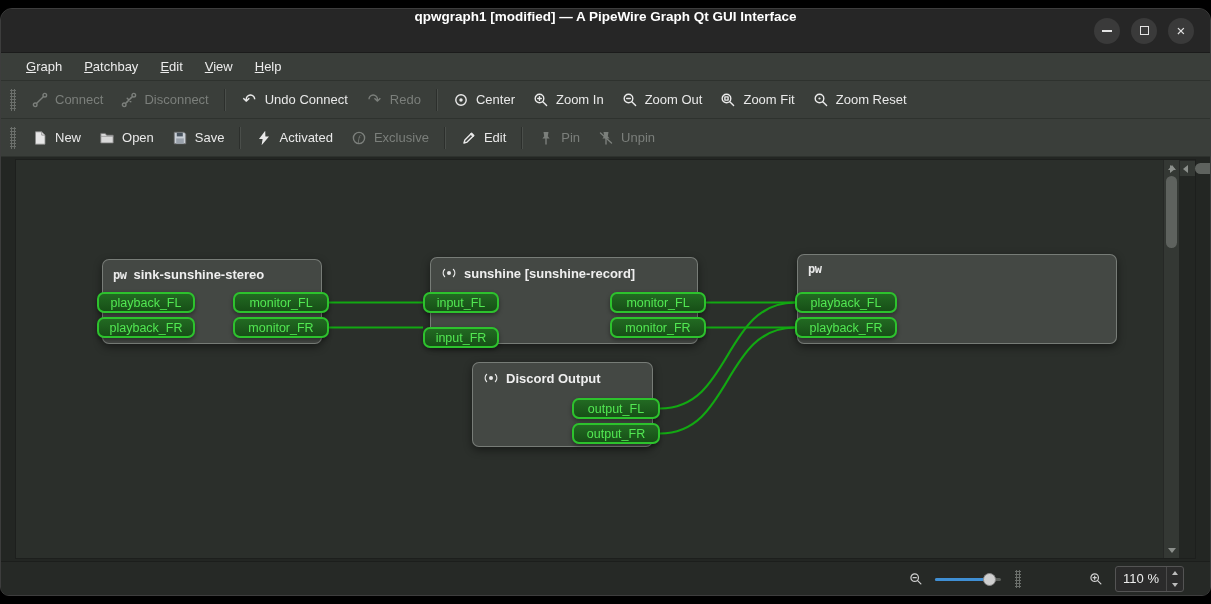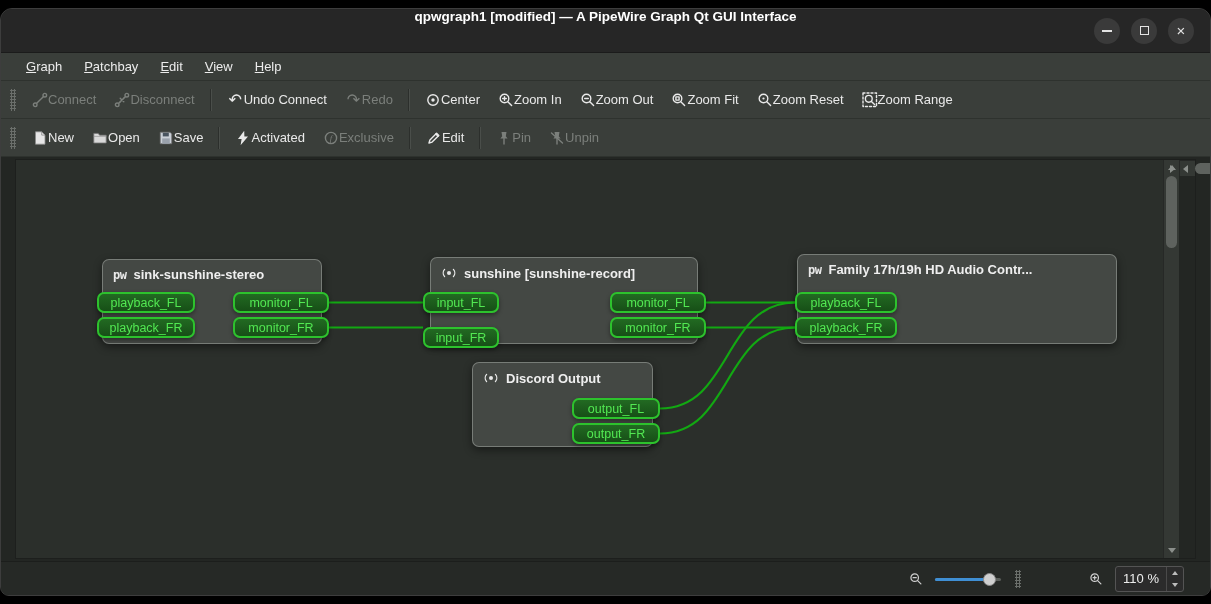--- a/index.html
+++ b/index.html
@@ -28,21 +28,21 @@
     display:flex; align-items:stretch; padding-left:14px; flex:none; }
   .menu-item { display:flex; align-items:center; padding:0 11px; color:#ececec; font-size:13px; }
   .menu-item > span { display:inline-block; }
   .menu-item > span::first-letter { text-decoration:underline; }
   
   .toolbar { height:38px; background:#3a3e3a; border-bottom:1px solid #2e322e;
     display:flex; align-items:center; padding:0 6px; flex:none; }
   .grip { width:6px; height:22px; margin:0 7px 0 3px;
     background-image:radial-gradient(#6b6f6b 1px, transparent 1.2px); background-size:3px 3px; }
   .tsep { width:0; height:22px; border-left:1px solid #2c2f2c; border-right:1px solid #4a4e4a; margin:0 6px; }
-  .tbtn { display:flex; align-items:center; padding:5px 9px; border-radius:4px;
+  .tbtn { display:flex; align-items:center; gap:7px; padding:5px 9px; border-radius:4px;
     color:#e9e9e9; font-size:13px; white-space:nowrap; }
   .tbtn.disabled { color:#7b7f7b; }
   .icon { width:16px; height:16px; flex:none; display:block; }
   .icon-sm { width:14px; height:14px; flex:none; display:block; }
   .icon-text { font-size:16px; line-height:16px; width:17px; text-align:center; flex:none; }
   .combo { display:flex; align-items:center; gap:6px; background:#444844; border:1px solid #5c605c;
     border-radius:4px; padding:4px 8px; color:#ececec; font-size:13px; margin:0 8px; }
   .combo-arrow { width:0; height:0; border-left:4px solid transparent; border-right:4px solid transparent;
     border-top:4px solid #cdcdcd; margin-left:3px; }
   
@@ -207,28 +207,20 @@
 
     <div class="tbtn">
       <svg class="icon" viewBox="0 0 16 16">
         <circle class="stroke" cx="6.5" cy="6.5" r="4.3"></circle>
           <path class="stroke" d="M9.8 9.8 L13.6 13.6" stroke-width="1.8"></path>
         <circle class="fillc" cx="6.5" cy="6.5" r="1.1"></circle>
       </svg>
       <span>Zoom Reset</span>
     </div>
 
-    <div class="tbtn">
-      <svg class="icon" viewBox="0 0 16 16">
-        <rect class="stroke" x="1" y="1" width="13.5" height="13.5" stroke-dasharray="2 2" stroke-width="1"></rect>
-        <circle class="stroke" cx="6.8" cy="6.8" r="3.4"></circle>
-          <path class="stroke" d="M9.4 9.4 L12.6 12.6" stroke-width="1.6"></path>
-      </svg>
-      <span>Zoom Range</span>
-    </div>
   </div>
 
   <div class="toolbar">
     <div class="grip"></div>
 
     <div class="tbtn">
       <svg class="icon" viewBox="0 0 16 16">
         <path d="M3.5 1.8 h6.2 L13 5.1 v9.1 H3.5 Z" fill="#e6e6e6" stroke="#8a8a8a" stroke-width="0.8"></path>
         <path d="M9.7 1.8 V5.1 H13" fill="none" stroke="#8a8a8a" stroke-width="0.8"></path>
       </svg>
@@ -328,21 +320,20 @@
                 <circle cx="8" cy="8" r="2" fill="#e8e8e8"></circle>
                 <path d="M3.6 4.4 a5.4 5.4 0 0 0 0 7.2 M12.4 4.4 a5.4 5.4 0 0 1 0 7.2" stroke="#e8e8e8" fill="none" stroke-width="1.3" stroke-linecap="round"></path>
               </svg>
               <span>sunshine [sunshine-record]</span>
             </div>
           </div>
 
           <div class="node" style="left:781px; top:94px; width:320px; height:90px;">
             <div class="node-header">
               <span class="pw-glyph">pw</span>
-              <span>Family 17h/19h HD Audio Contr...</span>
             </div>
           </div>
 
           <svg class="wires" width="1165" height="390">
             <path class="wire" d="M313 142.5 C 346 142.5 374 142.5 407 142.5"></path>
             <path class="wire" d="M313 167.5 C 346 167.5 374 167.5 407 167.5"></path>
             <path class="wire" d="M690 142.5 C 722 142.5 747 142.5 779 142.5"></path>
             <path class="wire" d="M690 167.5 C 722 167.5 747 167.5 779 167.5"></path>
             <path class="wire" d="M644 248.5 C 716 248.5 707 142.5 779 142.5"></path>
             <path class="wire" d="M644 273.5 C 716 273.5 707 167.5 779 167.5"></path>

